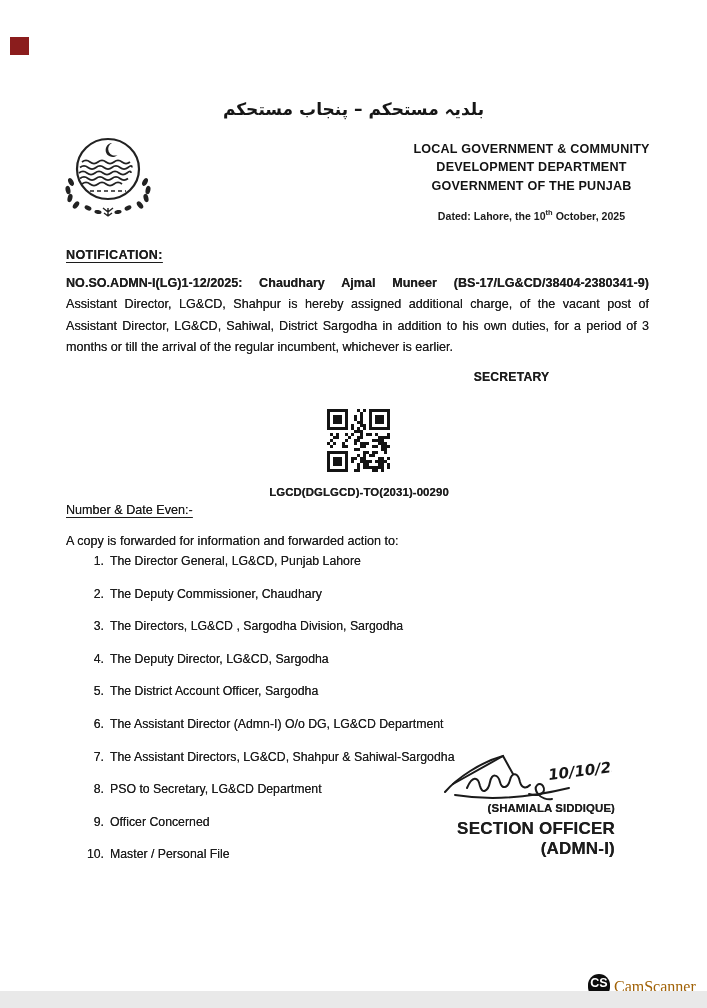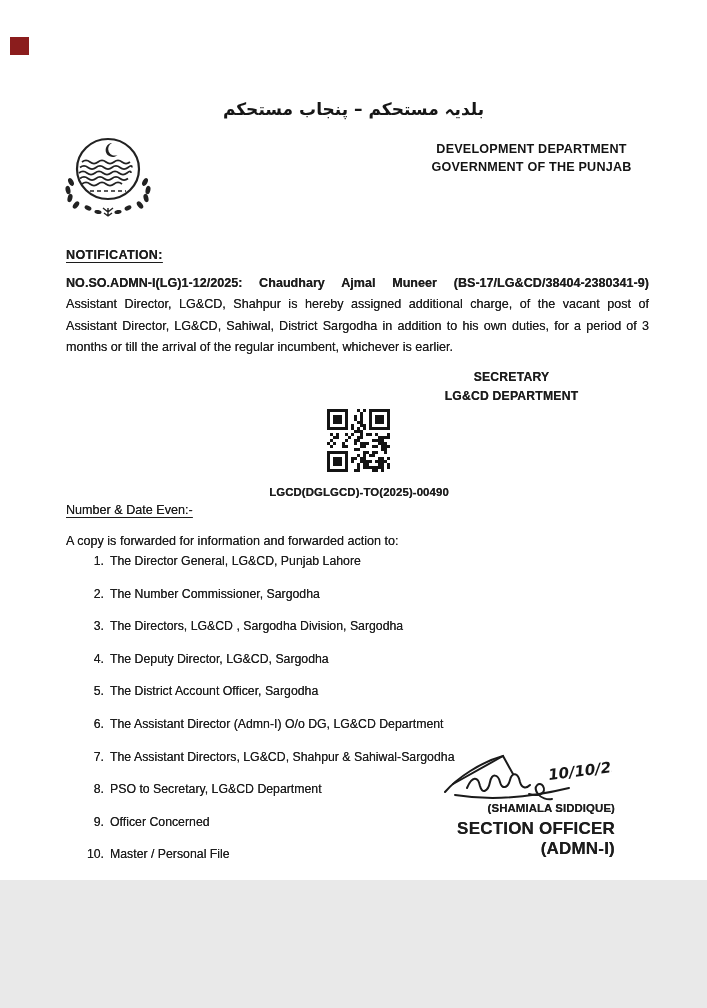--- a/index.html
+++ b/index.html
@@ -1,19 +1,19 @@
 <!DOCTYPE html>
 <html><head>
 <meta charset="utf-8">
 <style>
   * { margin:0; padding:0; box-sizing:border-box; }
   html,body { background:#e9e9e9; }
   body { font-family:"Liberation Sans", sans-serif; }
   .page {
-    position:relative; width:707px; height:880px;
+    position:relative; width:707px; height:991px;
     background:#ffffff; overflow:hidden; margin:0 auto;
     color:#1c1c1c;
   }
   .scan-text { text-shadow:0 0 .5px rgba(25,25,25,.85);margin-top:12px; }
   .abs { position:absolute; }
 
   .corner-mark { left:10px; top:37px; width:19px; height:18px; background:#8b1d1d; }
 
   .urdu { left:0; top:99px; width:707px; text-align:center;
     font-family:"DejaVu Sans","Liberation Sans",sans-serif;
@@ -104,36 +104,37 @@
         <ellipse cx="56" cy="78" rx="3.6" ry="2.0" transform="rotate(-10 56 78)"></ellipse>
         <ellipse cx="66" cy="74" rx="3.6" ry="2.2" transform="rotate(-24 66 74)"></ellipse>
       </g>
       <g stroke-width="1.4">
         <path d="M46,74 v8 M46,78 l-5,-4 M46,78 l5,-4 M46,82 l-4,-3 M46,82 l4,-3"></path>
       </g>
     </svg>
   </div>
 
   <div class="abs hdr-block">
+    <div class="hdr-line">LOCAL GOVERNMENT &amp; COMMUNITY</div>
     <div class="hdr-line">DEVELOPMENT DEPARTMENT</div>
     <div class="hdr-line">GOVERNMENT OF THE PUNJAB</div>
+    <div class="date-line"><span>Dated: Lahore, the 10</span><sup>th</sup><span> October, 2025</span></div>
   </div>
 
   <div class="abs notif-head scan-text">NOTIFICATION:</div>
 
   <div class="abs body-par scan-text">
     <b>NO.SO.ADMN-I(LG)1-12/2025:</b>
     <b>Chaudhary Ajmal Muneer</b>
     <b>(BS-17/LG&amp;CD/38404-2380341-9)</b>
     <span>Assistant Director, LG&amp;CD, Shahpur is hereby assigned additional charge, of the vacant post of Assistant Director, LG&amp;CD, Sahiwal, District Sargodha in addition to his own duties, for a period of 3 months or till the arrival of the regular incumbent, whichever is earlier.</span>
   </div>
 
   <div class="abs sec-block scan-text">
     <div>SECRETARY</div>
-    <div>LG&amp;CD DEPARTMENT</div>
   </div>
 
   <div class="abs qr">
     <svg id="qr-svg" width="63" height="63" viewBox="0 0 63 63">
         <rect x="0" y="0" width="3" height="3"></rect>
         <rect x="3" y="0" width="3" height="3"></rect>
         <rect x="6" y="0" width="3" height="3"></rect>
         <rect x="9" y="0" width="3" height="3"></rect>
         <rect x="12" y="0" width="3" height="3"></rect>
         <rect x="15" y="0" width="3" height="3"></rect>
@@ -338,34 +339,34 @@
         <rect x="12" y="60" width="3" height="3"></rect>
         <rect x="15" y="60" width="3" height="3"></rect>
         <rect x="18" y="60" width="3" height="3"></rect>
         <rect x="27" y="60" width="3" height="3"></rect>
         <rect x="30" y="60" width="3" height="3"></rect>
         <rect x="45" y="60" width="3" height="3"></rect>
         <rect x="48" y="60" width="3" height="3"></rect>
         <rect x="54" y="60" width="3" height="3"></rect>
       </svg>
   </div>
-  <div class="abs qr-label scan-text">LGCD(DGLGCD)-TO(2025)-00490</div>
+  <div class="abs qr-label scan-text">LGCD(DGLGCD)-TO(2031)-00290</div>
 
   <div class="abs numdate-head scan-text">Number &amp; Date Even:-</div>
 
   <div class="abs copy-line scan-text">A copy is forwarded for information and forwarded action to:</div>
 
   <div class="abs dist-list">
     <div class="li scan-text">
         <span class="num">1.</span>
         <span>The Director General, LG&amp;CD, Punjab Lahore</span>
       </div>
     <div class="li scan-text">
         <span class="num">2.</span>
-        <span>The Number Commissioner, Sargodha</span>
+        <span>The Deputy Commissioner, Chaudhary</span>
       </div>
     <div class="li scan-text">
         <span class="num">3.</span>
         <span>The Directors, LG&amp;CD , Sargodha Division, Sargodha</span>
       </div>
     <div class="li scan-text">
         <span class="num">4.</span>
         <span>The Deputy Director, LG&amp;CD, Sargodha</span>
       </div>
     <div class="li scan-text">

